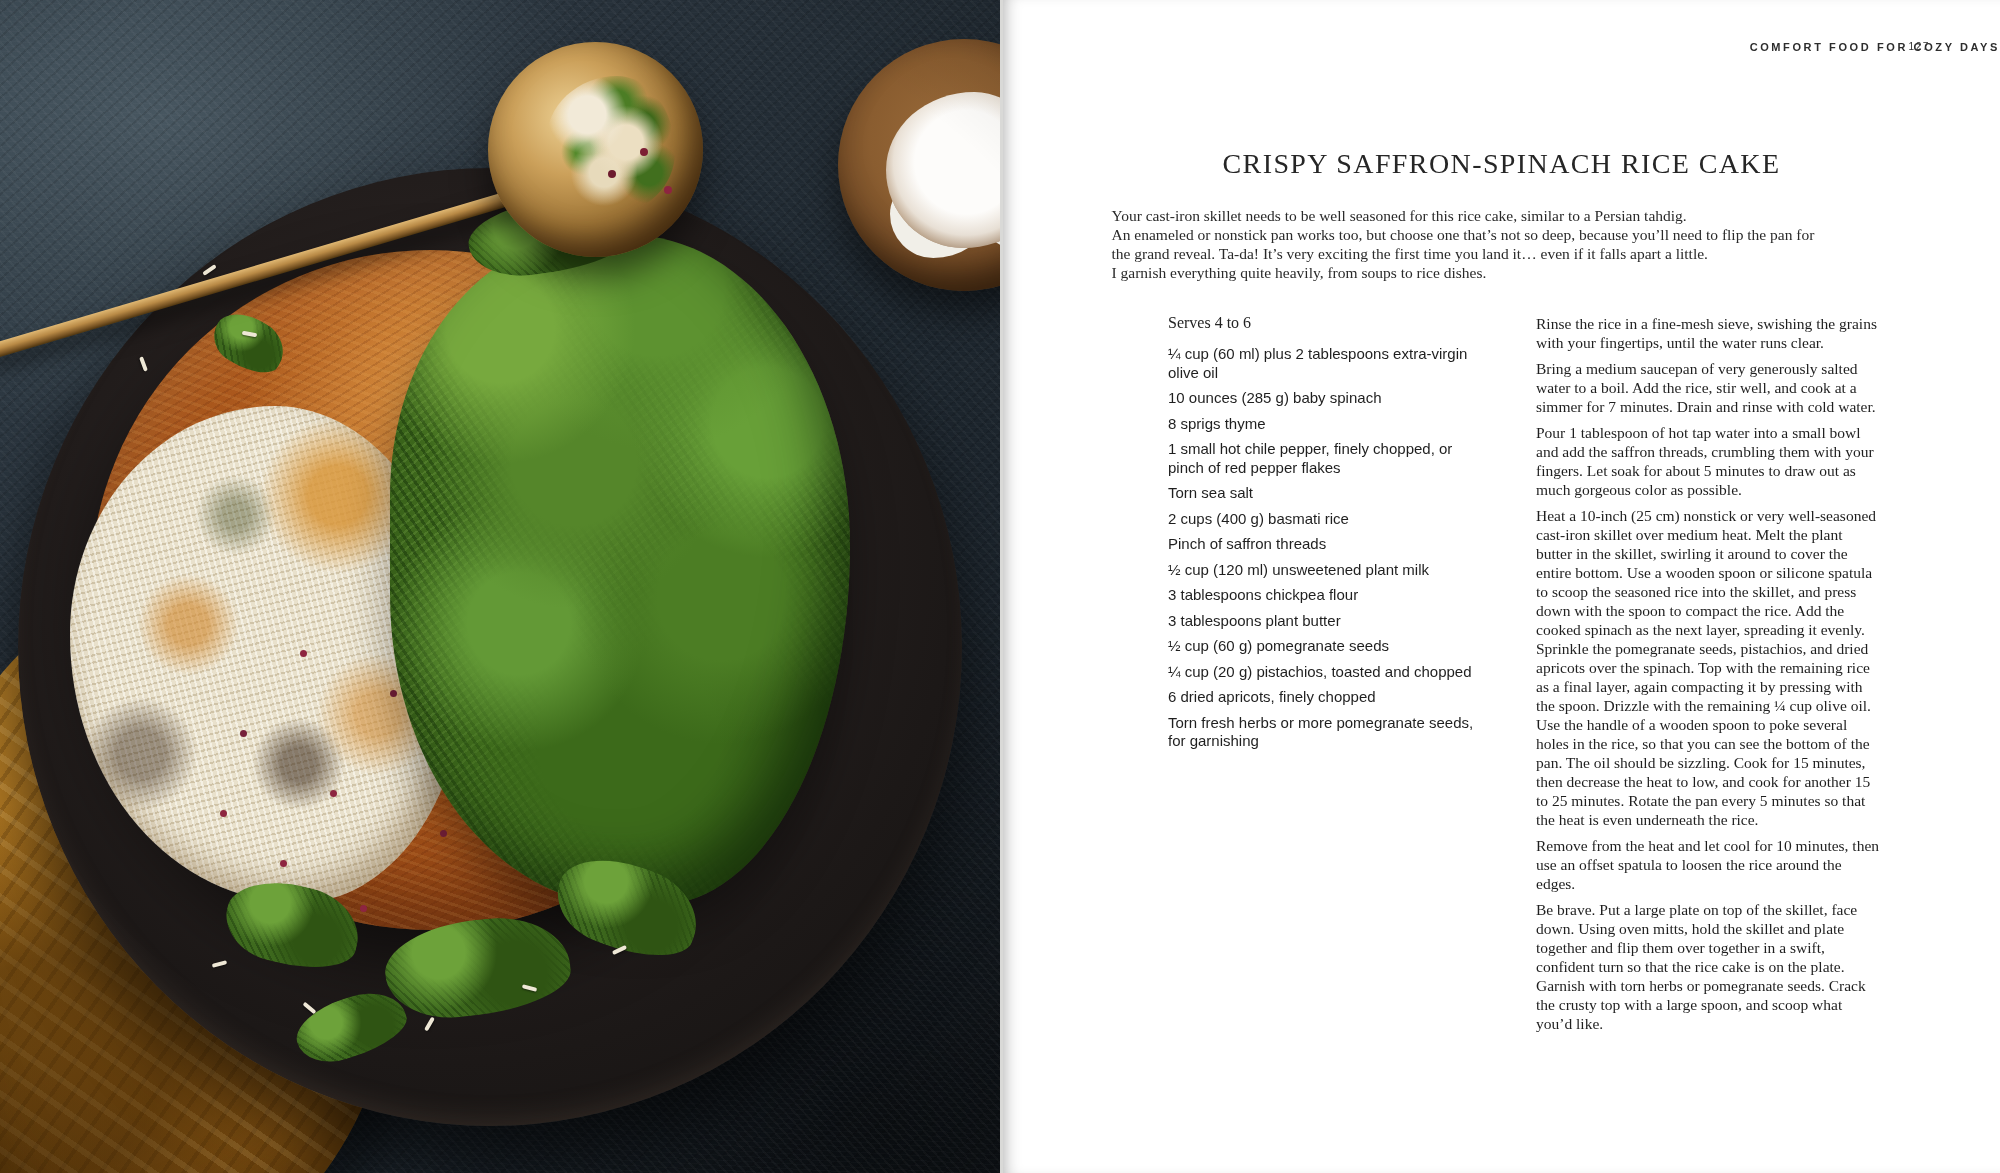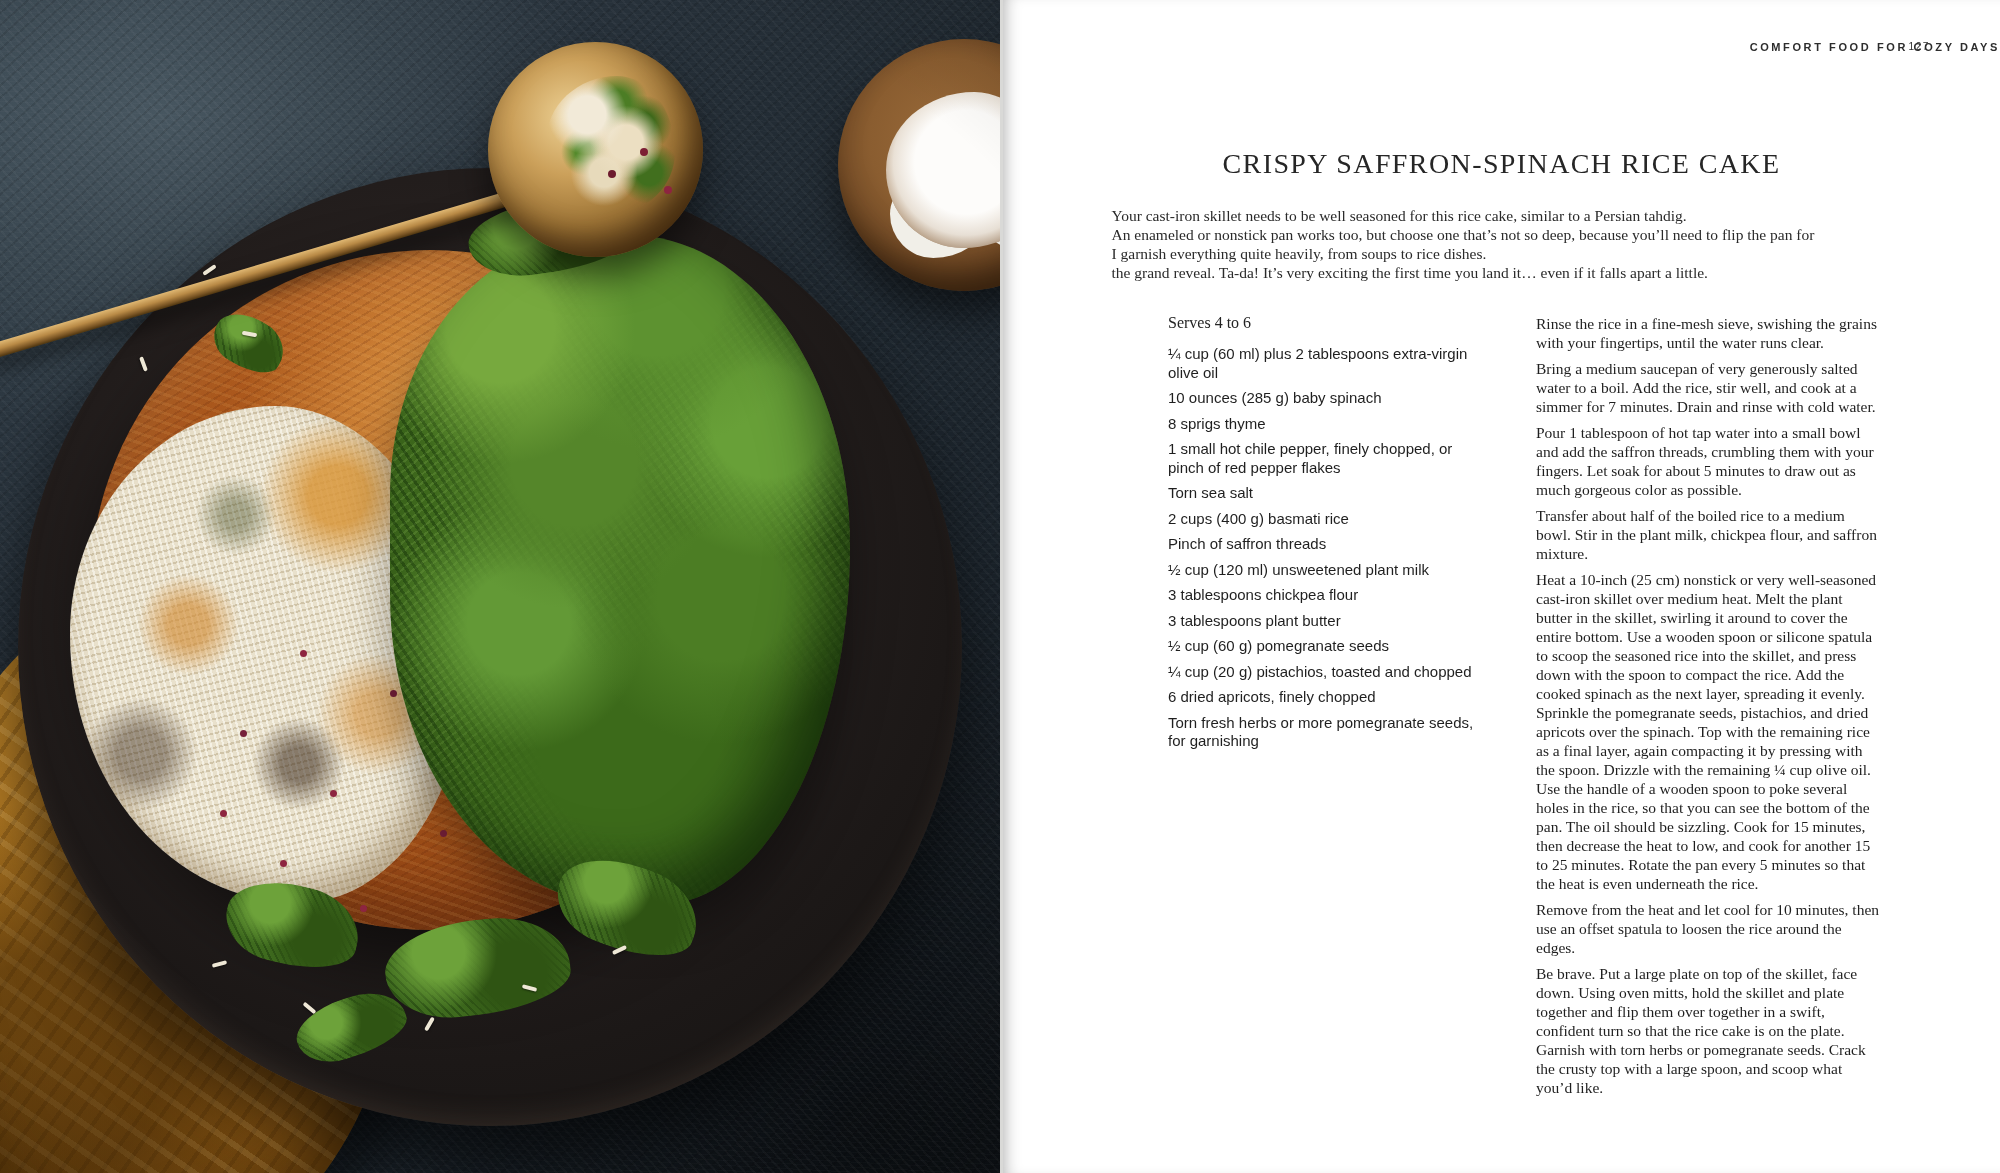--- a/index.html
+++ b/index.html
@@ -201,22 +201,22 @@
   </figure>
 
   <section class="page">
     <div class="running-header">COMFORT FOOD FOR COZY DAYS</div>
     <div class="folio">127</div>
     <h1 class="recipe-title">CRISPY SAFFRON-SPINACH RICE CAKE</h1>
 
     <div class="intro">
       <div>Your cast-iron skillet needs to be well seasoned for this rice cake, similar to a Persian tahdig.</div>
       <div>An enameled or nonstick pan works too, but choose one that’s not so deep, because you’ll need to flip the pan for</div>
+      <div>the grand reveal. Ta-da! It’s very exciting the first time you land it… even if it falls apart a little.</div>
       <div>I garnish everything quite heavily, from soups to rice dishes.</div>
-      <div>the grand reveal. Ta-da! It’s very exciting the first time you land it… even if it falls apart a little.</div>
     </div>
 
     <aside class="ingredients">
       <div class="serves">Serves 4 to 6</div>
       <ul>
         <li>¼ cup (60 ml) plus 2 tablespoons extra-virgin olive oil</li>
         <li>10 ounces (285 g) baby spinach</li>
         <li>8 sprigs thyme</li>
         <li>1 small hot chile pepper, finely chopped, or pinch of red pepper flakes</li>
         <li>Torn sea salt</li>
@@ -229,20 +229,19 @@
         <li>¼ cup (20 g) pistachios, toasted and chopped</li>
         <li>6 dried apricots, finely chopped</li>
         <li>Torn fresh herbs or more pomegranate seeds, for garnishing</li>
       </ul>
     </aside>
 
     <div class="instructions">
       <p>Rinse the rice in a fine-mesh sieve, swishing the grains with your fingertips, until the water runs clear.</p>
       <p>Bring a medium saucepan of very generously salted water to a boil. Add the rice, stir well, and cook at a simmer for 7 minutes. Drain and rinse with cold water.</p>
       <p>Pour 1 tablespoon of hot tap water into a small bowl and add the saffron threads, crumbling them with your fingers. Let soak for about 5 minutes to draw out as much gorgeous color as possible.</p>
-      <p>Transfer about half of the boiled rice to a medium bowl. Stir in the plant milk, chickpea flour, and saffron mixture.</p>
       <p>Heat a 10-inch (25 cm) nonstick or very well-seasoned cast-iron skillet over medium heat. Melt the plant butter in the skillet, swirling it around to cover the entire bottom. Use a wooden spoon or silicone spatula to scoop the seasoned rice into the skillet, and press down with the spoon to compact the rice. Add the cooked spinach as the next layer, spreading it evenly. Sprinkle the pomegranate seeds, pistachios, and dried apricots over the spinach. Top with the remaining rice as a final layer, again compacting it by pressing with the spoon. Drizzle with the remaining ¼ cup olive oil. Use the handle of a wooden spoon to poke several holes in the rice, so that you can see the bottom of the pan. The oil should be sizzling. Cook for 15 minutes, then decrease the heat to low, and cook for another 15 to 25 minutes. Rotate the pan every 5 minutes so that the heat is even underneath the rice.</p>
       <p>Remove from the heat and let cool for 10 minutes, then use an offset spatula to loosen the rice around the edges.</p>
       <p>Be brave. Put a large plate on top of the skillet, face down. Using oven mitts, hold the skillet and plate together and flip them over together in a swift, confident turn so that the rice cake is on the plate. Garnish with torn herbs or pomegranate seeds. Crack the crusty top with a large spoon, and scoop what you’d like.</p>
     </div>
   </section>
 
 </div>
 
 </body></html>

